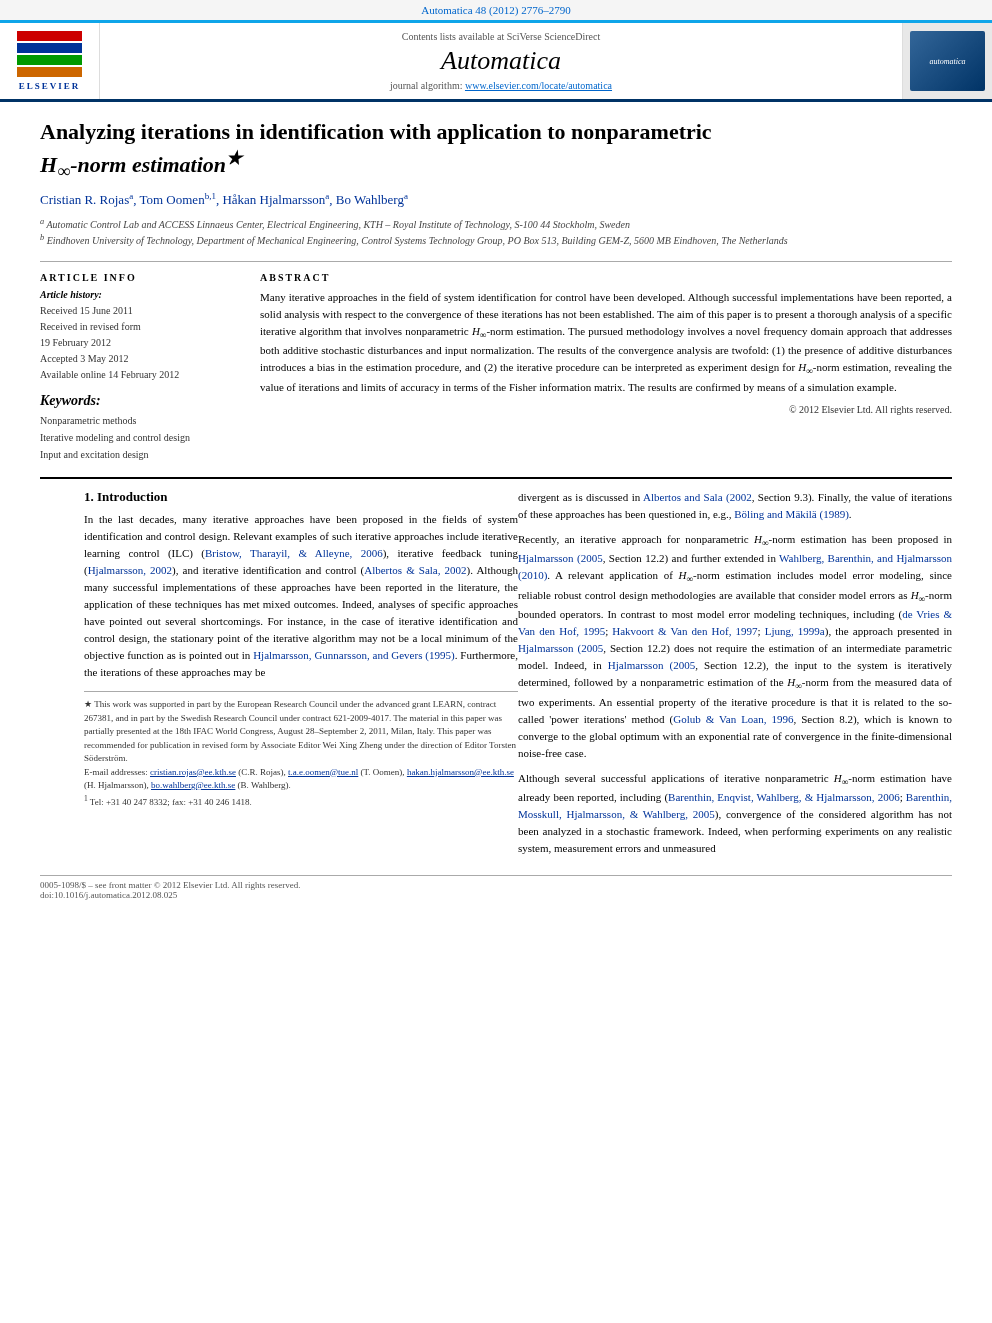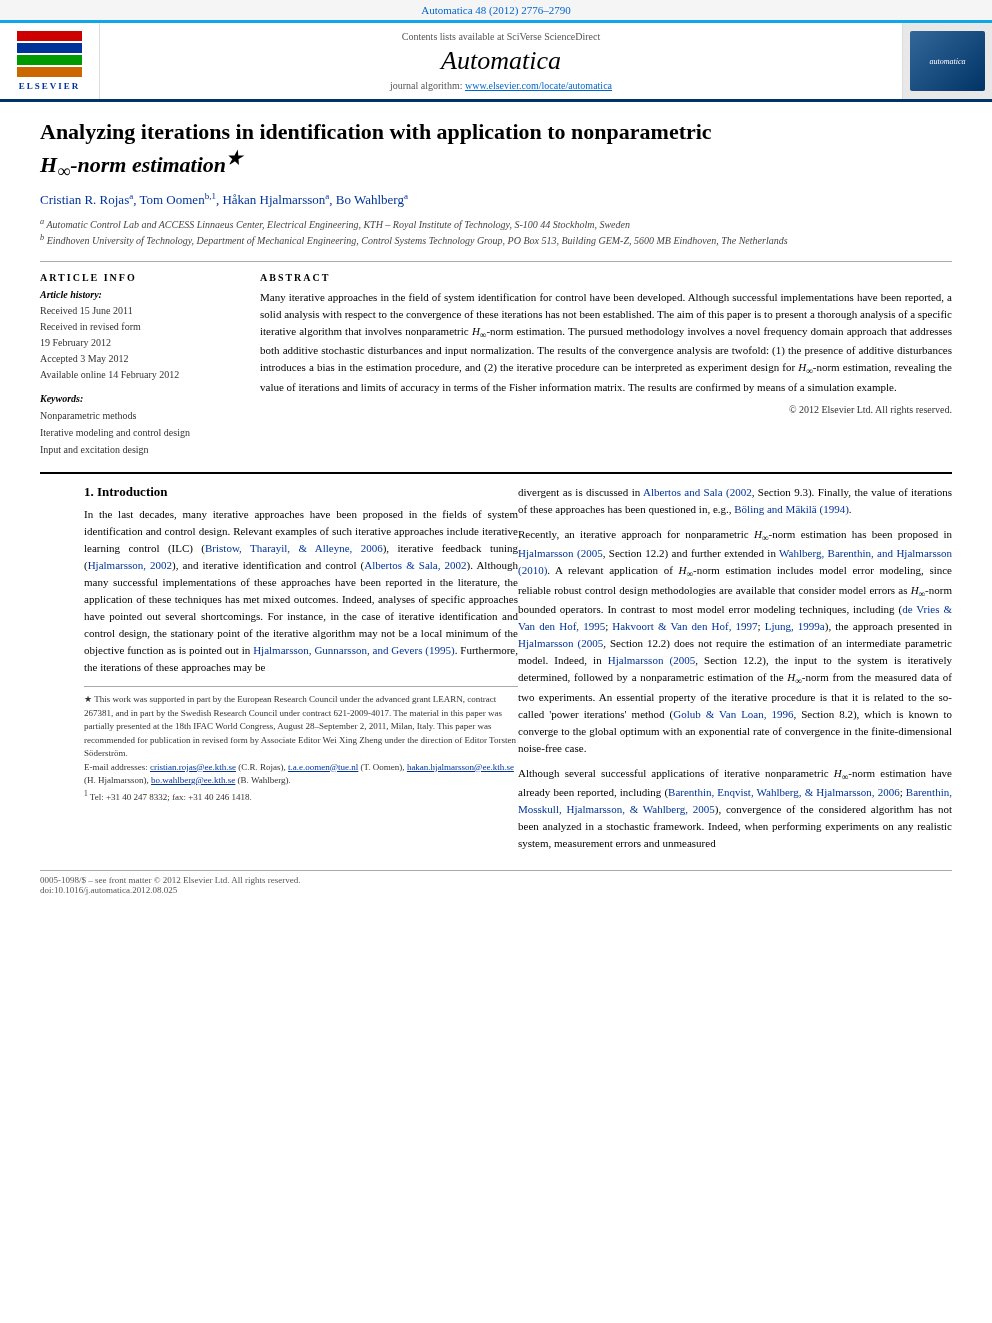--- a/index.html
+++ b/index.html
@@ -172,21 +172,21 @@
     }
     .article-history p {
       font-size: 10px;
       color: #333;
       line-height: 1.6;
     }
     .keywords-section {
       margin-top: 10px;
     }
     .keywords-section h5 {
-      font-size: 10px;
+      font-size: 14px;
       font-style: italic;
       margin-bottom: 3px;
     }
     .keywords-section p {
       font-size: 10px;
       color: #333;
       line-height: 1.7;
     }
 
     
@@ -380,21 +380,21 @@
           E-mail addresses: <a href="#">cristian.rojas@ee.kth.se</a> (C.R. Rojas), <a href="#">t.a.e.oomen@tue.nl</a> (T. Oomen), <a href="#">hakan.hjalmarsson@ee.kth.se</a> (H. Hjalmarsson), <a href="#">bo.wahlberg@ee.kth.se</a> (B. Wahlberg).
         </p>
         <p class="footnote-text">
           <sup>1</sup> Tel: +31 40 247 8332; fax: +31 40 246 1418.
         </p>
       </div>
     </div>
 
     <div class="body-col">
       <p class="body-text">
-        divergent as is discussed in <a class="ref-link" href="#">Albertos and Sala (2002</a>, Section 9.3). Finally, the value of iterations of these approaches has been questioned in, e.g., <a class="ref-link" href="#">Böling and Mäkilä (1994)</a>.
+        divergent as is discussed in <a class="ref-link" href="#">Albertos and Sala (2002</a>, Section 9.3). Finally, the value of iterations of these approaches has been questioned in, e.g., <a class="ref-link" href="#">Böling and Mäkilä (1989)</a>.
       </p>
 
       <p class="body-text">
         Recently, an iterative approach for nonparametric <i>H</i><sub>∞</sub>-norm estimation has been proposed in <a class="ref-link" href="#">Hjalmarsson (2005</a>, Section 12.2) and further extended in <a class="ref-link" href="#">Wahlberg, Barenthin, and Hjalmarsson (2010)</a>. A relevant application of <i>H</i><sub>∞</sub>-norm estimation includes model error modeling, since reliable robust control design methodologies are available that consider model errors as <i>H</i><sub>∞</sub>-norm bounded operators. In contrast to most model error modeling techniques, including (<a class="ref-link" href="#">de Vries &amp; Van den Hof, 1995</a>; <a class="ref-link" href="#">Hakvoort &amp; Van den Hof, 1997</a>; <a class="ref-link" href="#">Ljung, 1999a</a>), the approach presented in <a class="ref-link" href="#">Hjalmarsson (2005</a>, Section 12.2) does not require the estimation of an intermediate parametric model. Indeed, in <a class="ref-link" href="#">Hjalmarsson (2005</a>, Section 12.2), the input to the system is iteratively determined, followed by a nonparametric estimation of the <i>H</i><sub>∞</sub>-norm from the measured data of two experiments. An essential property of the iterative procedure is that it is related to the so-called 'power iterations' method (<a class="ref-link" href="#">Golub &amp; Van Loan, 1996</a>, Section 8.2), which is known to converge to the global optimum with an exponential rate of convergence in the finite-dimensional noise-free case.
       </p>
 
       <p class="body-text">
         Although several successful applications of iterative nonparametric <i>H</i><sub>∞</sub>-norm estimation have already been reported, including (<a class="ref-link" href="#">Barenthin, Enqvist, Wahlberg, &amp; Hjalmarsson, 2006</a>; <a class="ref-link" href="#">Barenthin, Mosskull, Hjalmarsson, &amp; Wahlberg, 2005</a>), convergence of the considered algorithm has not been analyzed in a stochastic framework. Indeed, when performing experiments on any realistic system, measurement errors and unmeasured
       </p>
     </div>

